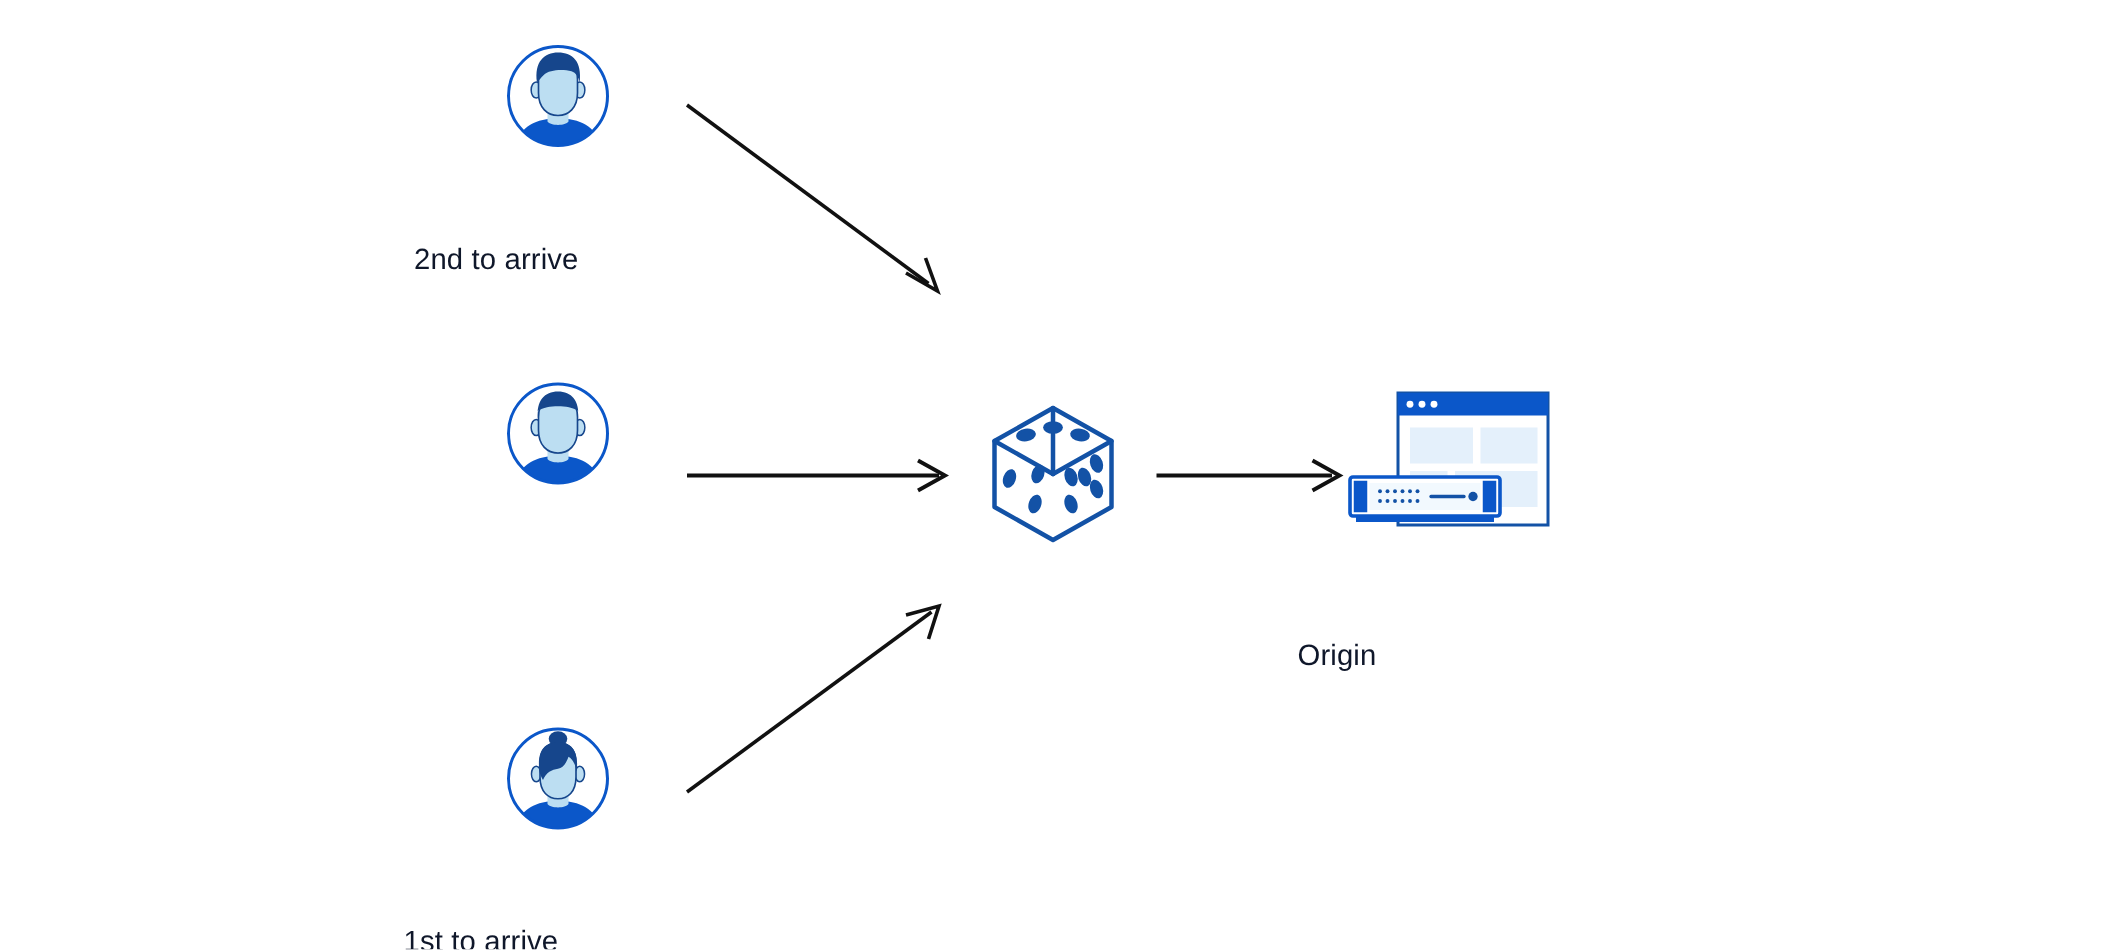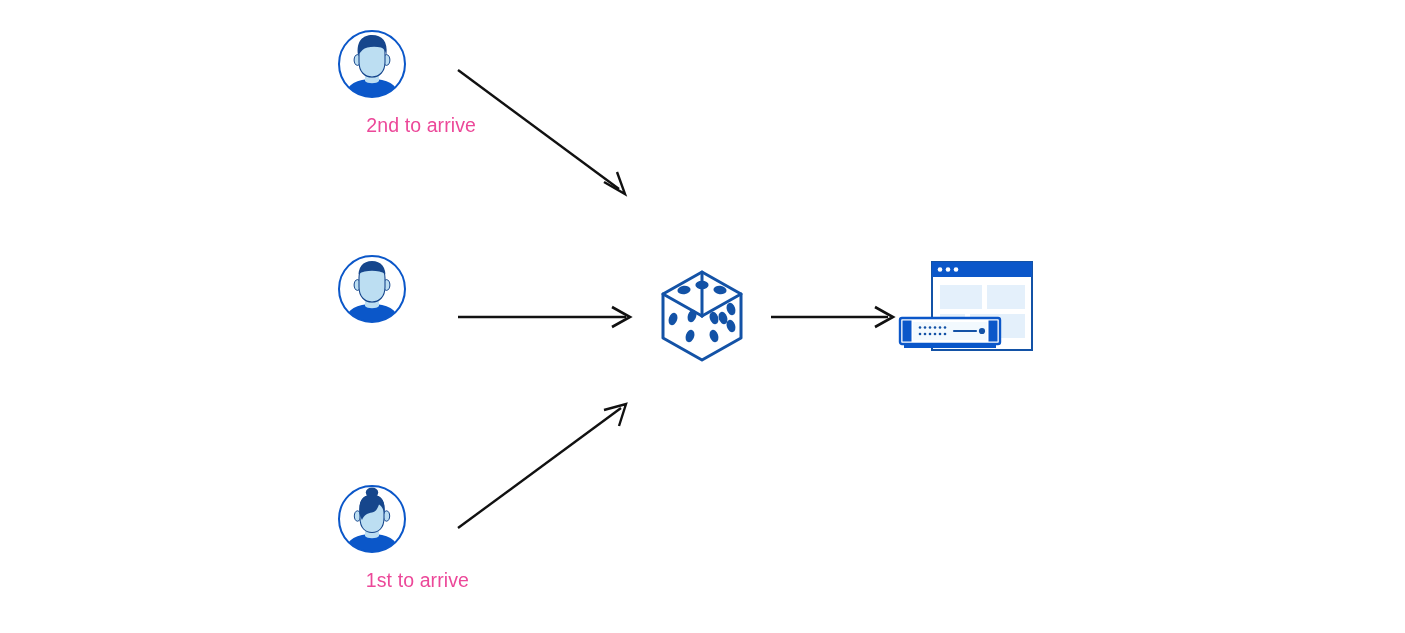--- a/index.html
+++ b/index.html
@@ -17,26 +17,27 @@
     height: 633px;
     background: #ffffff;
     overflow: hidden;
   }
   .icon-wrap {
     position: absolute;
     line-height: 0;
   }
   .node-label {
     position: absolute;
-    text-align: right;
+    text-align: left;
     font-family: "Liberation Sans", sans-serif;
     font-size: 19.5px;
-    color: #ec4899;
+    color: #0f172a;
     letter-spacing: 0.1px;
     white-space: nowrap;
+    margin-top: 48px;
   }
   .arrow-layer {
     position: absolute;
     left: 0;
     top: 0;
     width: 1405px;
     height: 633px;
     pointer-events: none;
   }
   .avatar-1 { left: 337px; top: 29px; }
@@ -232,14 +233,15 @@
           <circle cx="34" cy="76" r="1.3"></circle>
             <circle cx="39" cy="76" r="1.3"></circle>
           <circle cx="44" cy="76" r="1.3"></circle>
             <circle cx="49" cy="76" r="1.3"></circle>
         </g>
         <line x1="58" y1="73" x2="80" y2="73" stroke="#1352a6" stroke-width="2.2" stroke-linecap="round"></line>
         <circle cx="86" cy="73" r="3.1" fill="#1352a6"></circle>
       </g>
     </svg>
   </div>
+  <div class="node-label label-origin">Origin</div>
 
 </div>
 
 </body></html>

